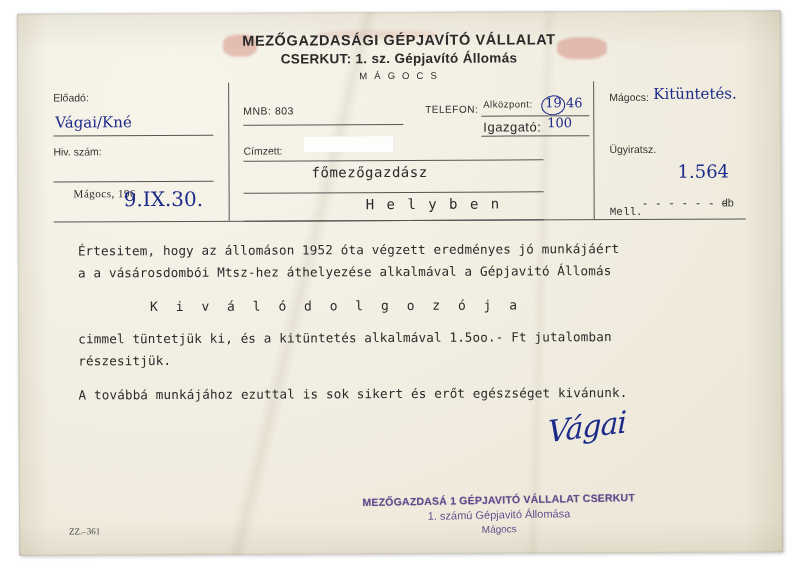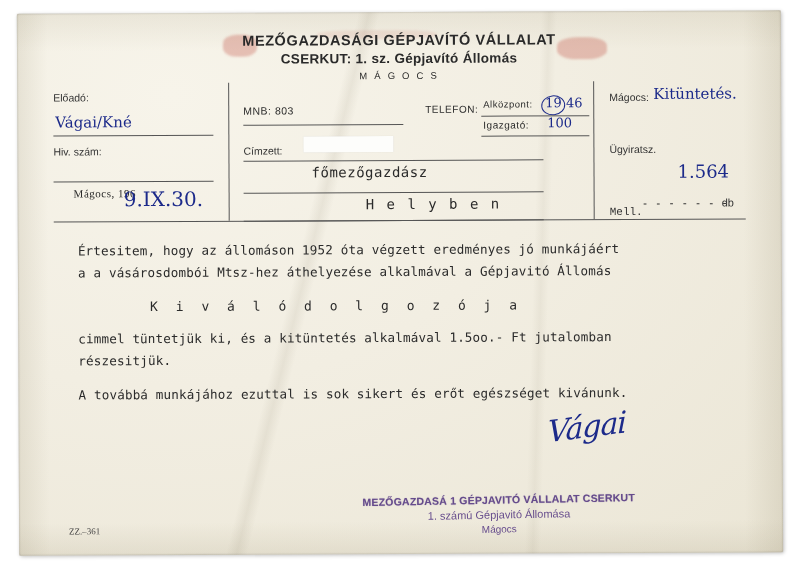--- a/index.html
+++ b/index.html
@@ -255,21 +255,21 @@
       <div class="rule" style="left:190px; top:110px; width:300px;"></div>
 
       <div class="typed" style="left:312px; top:114px; font-size:14px; letter-spacing:2px;">H e l y b e n</div>
       <div class="rule" style="left:190px; top:138px; width:300px;"></div>
 
       <div class="typed small" style="left:372px; top:22px; font-family:'Liberation Sans',sans-serif; font-size:10px;">TELEFON:</div>
       <div class="typed small" style="left:430px; top:17px; font-family:'Liberation Sans',sans-serif; font-size:9.5px;">Alközpont:</div>
       <div class="hand" style="left:492px; top:14px; font-size:13px;">19 46</div>
       <div class="circle-mark" style="left:488px; top:14px;"></div>
       <div class="rule" style="left:428px; top:34px; width:108px;"></div>
-      <div class="typed small" style="left:430px; top:38px; font-family:'Liberation Sans',sans-serif; font-size:10px;">Igazgató:</div>
+      <div class="typed small" style="left:430px; top:38px; font-family:'Liberation Sans',sans-serif; font-size:13px;">Igazgató:</div>
       <div class="hand" style="left:494px; top:34px; font-size:13px;">100</div>
       <div class="rule" style="left:428px; top:54px; width:108px;"></div>
 
       <div class="lbl" style="left:556px; top:10px;">Mágocs:</div>
       <div class="hand" style="left:600px; top:4px; font-size:15px;">Kitüntetés.</div>
 
       <div class="lbl" style="left:556px; top:62px;">Ügyiratsz.</div>
       <div class="hand" style="left:624px; top:80px; font-size:18px;">1.564</div>
 
       <div class="dotline" style="left:556px; top:116px; font-family:Liberation Mono, monospace;margin-top:9px;">Mell.</div>

